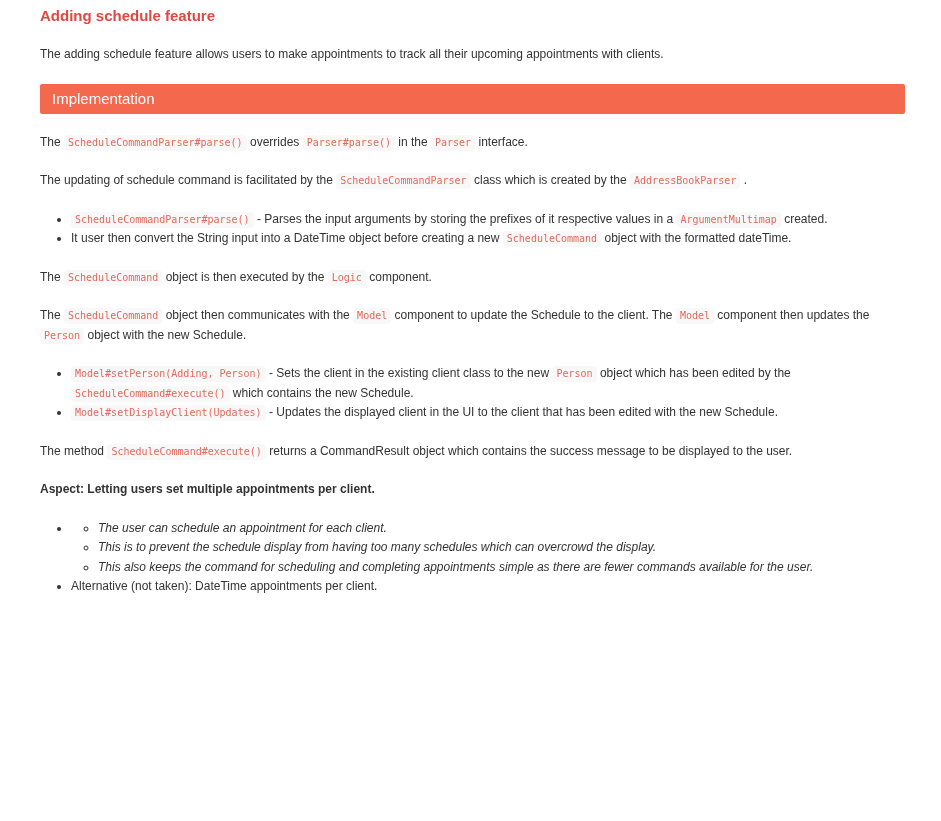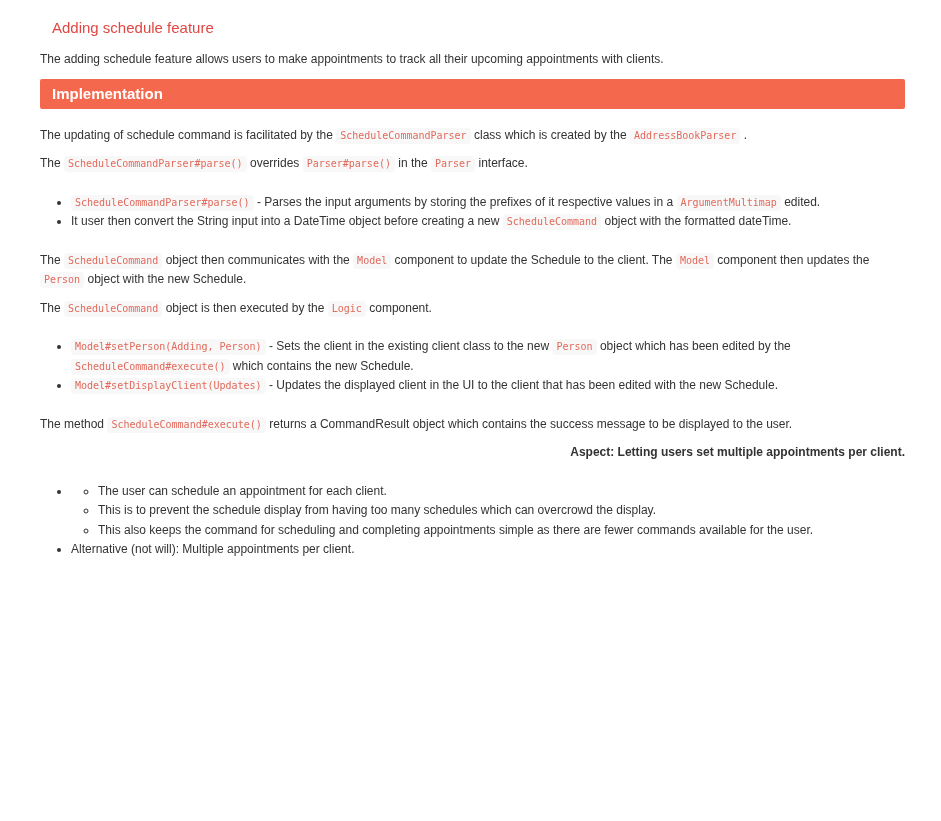--- a/index.html
+++ b/index.html
@@ -20,30 +20,30 @@
     background: var(--page-bg);
     font-family: "Liberation Sans", "DejaVu Sans", sans-serif;
     font-size: 12px;
     line-height: 19.5px;
     color: var(--body-text);
   }
   .page { padding: 6px 36px 0 40px; }
   .doc-title {
     font-size: 15px;
     line-height: 20px;
-    font-weight: 400;
+    font-weight: 700;
     color: var(--heading);
-    margin: 12px;
+    margin: 0;
   }
-  p { margin: 9px 0; }
+  p { margin: 19px 0; }
   .section-header {
     background: var(--section-bg);
     color: var(--section-text);
     font-size: 15px;
-    font-weight: 700;
+    font-weight: 400;
     line-height: 20px;
     padding: 5px 12px;
     margin: 8px 0 17px 0;
     border-radius: 2px;
   }
   code.inline-code {
     font-family: "DejaVu Sans Mono", "Liberation Mono", monospace;
     font-size: 10px;
     color: var(--code-text);
     background: var(--code-bg);
@@ -54,84 +54,85 @@
   ul.doc-list {
     margin: 19px 0;
     padding-left: 31px;
     list-style-type: disc;
   }
   ul.doc-list > li { margin: 0; }
   ul.sub-list {
     margin: 0;
     padding-left: 27px;
     list-style-type: circle;
+    font-style: italic;
   }
-  .bold-para { font-weight: 700; text-align: right; }
+  .bold-para { font-weight: 700; }
 </style>
 </head>
 <body>
 
 <div class="page">
 
   <h1 class="doc-title">Adding schedule feature</h1>
 
   <p>The adding schedule feature allows users to make appointments to track all their upcoming appointments with clients.</p>
 
   <div class="section-header">Implementation</div>
 
   <p>
-    <span>The updating of schedule command is facilitated by the </span>
-    <code class="inline-code">ScheduleCommandParser</code>
-    <span> class which is created by the </span>
-    <code class="inline-code">AddressBookParser</code>
-    <span> .</span>
-  </p>
-
-  <p>
     <span>The </span>
     <code class="inline-code">ScheduleCommandParser#parse()</code>
     <span> overrides </span>
     <code class="inline-code">Parser#parse()</code>
     <span> in the </span>
     <code class="inline-code">Parser</code>
     <span> interface.</span>
   </p>
 
+  <p>
+    <span>The updating of schedule command is facilitated by the </span>
+    <code class="inline-code">ScheduleCommandParser</code>
+    <span> class which is created by the </span>
+    <code class="inline-code">AddressBookParser</code>
+    <span> .</span>
+  </p>
+
   <ul class="doc-list">
     <li>
       <code class="inline-code">ScheduleCommandParser#parse()</code>
       <span> - Parses the input arguments by storing the prefixes of it respective values in a </span>
       <code class="inline-code">ArgumentMultimap</code>
-      <span> edited.</span>
+      <span> created.</span>
     </li>
     <li>
       <span>It user then convert the String input into a DateTime object before creating a new </span>
       <code class="inline-code">ScheduleCommand</code>
       <span> object with the formatted dateTime.</span>
     </li>
   </ul>
 
   <p>
     <span>The </span>
     <code class="inline-code">ScheduleCommand</code>
+    <span> object is then executed by the </span>
+    <code class="inline-code">Logic</code>
+    <span> component.</span>
+  </p>
+
+  <p>
+    <span>The </span>
+    <code class="inline-code">ScheduleCommand</code>
     <span> object then communicates with the </span>
     <code class="inline-code">Model</code>
     <span> component to update the Schedule to the client. The </span>
     <code class="inline-code">Model</code>
     <span> component then updates the </span>
     <code class="inline-code">Person</code>
     <span> object with the new Schedule.</span>
-  </p>
-
-  <p>
-    <span>The </span>
-    <code class="inline-code">ScheduleCommand</code>
-    <span> object is then executed by the </span>
-    <code class="inline-code">Logic</code>
-    <span> component.</span>
   </p>
 
   <ul class="doc-list">
     <li>
       <code class="inline-code">Model#setPerson(Adding, Person)</code>
       <span> - Sets the client in the existing client class to the new </span>
       <code class="inline-code">Person</code>
       <span> object which has been edited by the </span>
       <code class="inline-code">ScheduleCommand#execute()</code>
       <span> which contains the new Schedule.</span>
@@ -153,17 +154,17 @@
 
   <ul class="doc-list">
     <li>
       <ul class="sub-list">
         <li>The user can schedule an appointment for each client.</li>
         <li>This is to prevent the schedule display from having too many schedules which can overcrowd the display.</li>
         <li>This also keeps the command for scheduling and completing appointments simple as there are fewer commands available for the user.</li>
       </ul>
     </li>
     <li>
-      <span>Alternative (not will): Multiple appointments per client.</span>
+      <span>Alternative (not taken): DateTime appointments per client.</span>
     </li>
   </ul>
 
 </div>
 
 </body></html>

